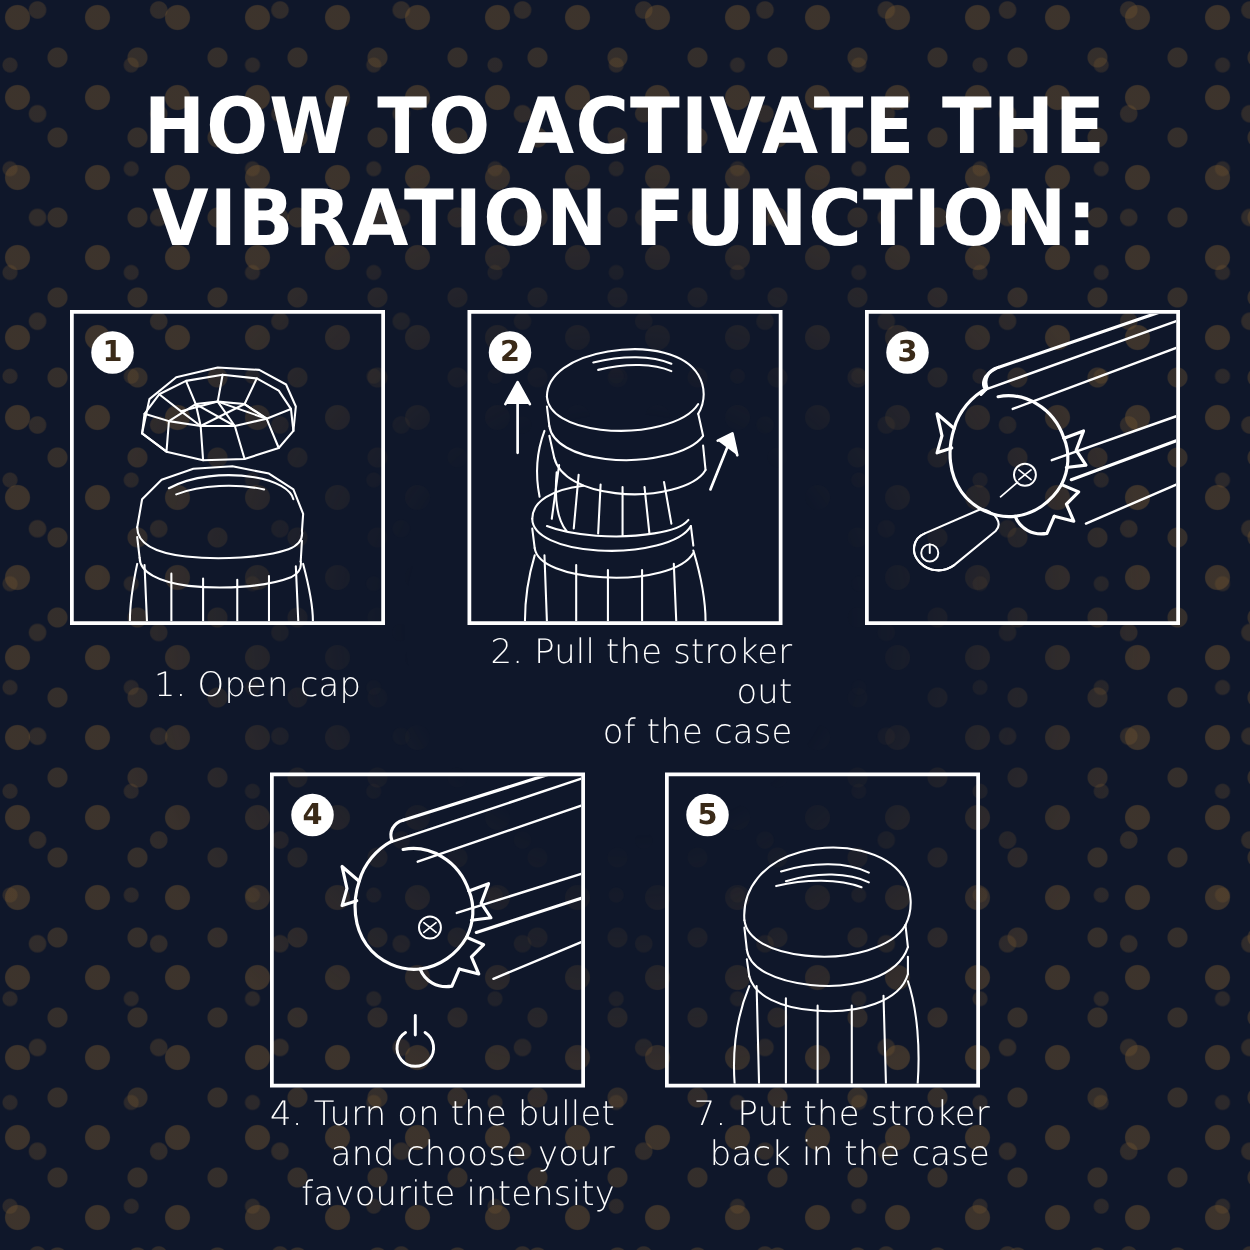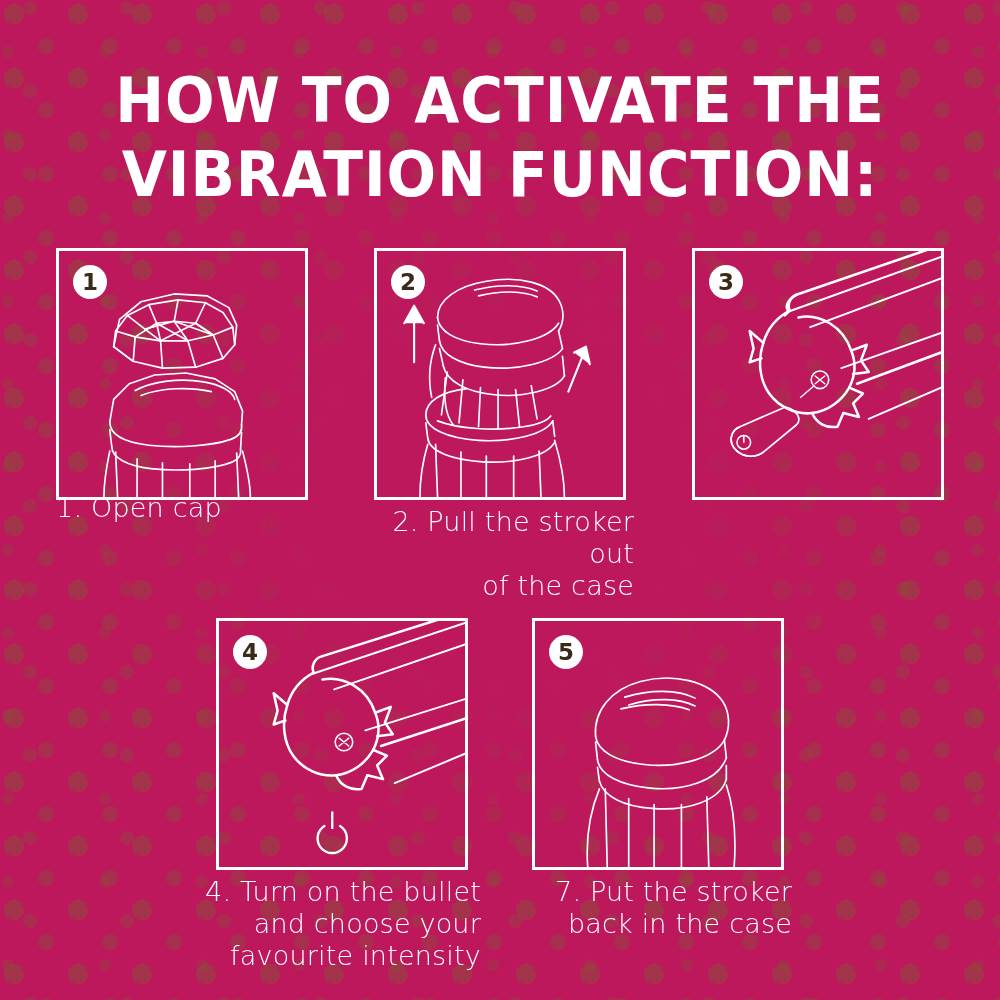--- a/index.html
+++ b/index.html
@@ -10,21 +10,21 @@
     width: 1000px;
     height: 1000px;
     overflow: hidden;
     font-family: "Liberation Sans", sans-serif;
   }
 
   #poster {
     position: relative;
     width: 1000px;
     height: 1000px;
-    background-color: #be185d;
+    background-color: #0f172a;
     overflow: hidden;
   }
 
   
   .dots {
     position: absolute;
     inset: 0;
     background-image:
       radial-gradient(circle at 14px 14px, rgba(126,92,48,0.42) 9.5px, rgba(126,92,48,0) 10.5px),
       radial-gradient(circle at 46px 46px, rgba(126,92,48,0.34) 7.5px, rgba(126,92,48,0) 8.5px);
@@ -144,21 +144,21 @@
           <path d="M84 148 C104 140 134 139 156 144"></path>
           <path d="M52 183 L54 200 M187 186 L186 203"></path>
           <path d="M54 200 C54 212 70 220 94 223 C122 226 158 224 178 216 C184 213 187 209 186 203"></path>
           <path d="M58 206 L60 252 M80 213 L80 252 M106 217 L106 252 M134 218 L134 252 M160 215 L160 252 M182 207 L184 252"></path>
           <path d="M52 205 C48 224 46 240 46 252 M188 205 C193 224 196 240 196 252"></path>
         </svg>
       </div>
       <div class="badge">1</div>
     </div>
   </div>
-  <div class="caption left" style="left:56px; top:492px; width:300px;">1. Open cap</div>
+  <div class="caption left" style="left:56px; top:533px; width:300px;text-align:center;">1. Open cap</div>
 
   <div class="step" style="left:374px; top:248px; width:252px; height:252px;">
     <div class="panel" style="width:252px; height:252px;">
       <div class="art">
         <svg viewBox="0 0 252 252" fill="none" stroke="#ffffff" stroke-width="1.7" stroke-linejoin="round" stroke-linecap="round">
 
           <path d="M62 68 C62 50 82 36 112 31 C146 25 176 33 186 50 C192 60 192 72 186 82"></path>
           <path d="M62 68 C63 82 80 92 106 95 C140 99 176 90 186 74"></path>
           <path d="M100 40 C124 34 148 34 164 41"></path>
           <path d="M104 46 C128 40 150 41 164 47"></path>
@@ -253,21 +253,21 @@
 
           <g>
             <path d="M108 210 A15 15 0 1 0 124 210" stroke-width="2.4"></path>
             <path d="M116 196 L116 212" stroke-width="2.4"></path>
           </g>
         </svg>
       </div>
       <div class="badge">4</div>
     </div>
   </div>
-  <div class="caption" style="left:197px; top:876px; width:284px;">4. Turn on the bullet
+  <div class="caption" style="left:208px; top:876px; width:284px;">4. Turn on the bullet
 and choose your
 favourite intensity</div>
 
   <div class="step" style="left:532px; top:618px; width:252px; height:252px;">
     <div class="panel" style="width:252px; height:252px;">
       <div class="art">
         <svg viewBox="0 0 252 252" fill="none" stroke="#ffffff" stroke-width="1.7" stroke-linejoin="round" stroke-linecap="round">
 
           <path d="M62 118 C60 92 78 70 108 62 C142 53 178 62 192 82 C200 94 200 110 194 122"></path>
           <path d="M62 118 C64 134 84 144 112 147 C148 151 184 140 194 122"></path>

